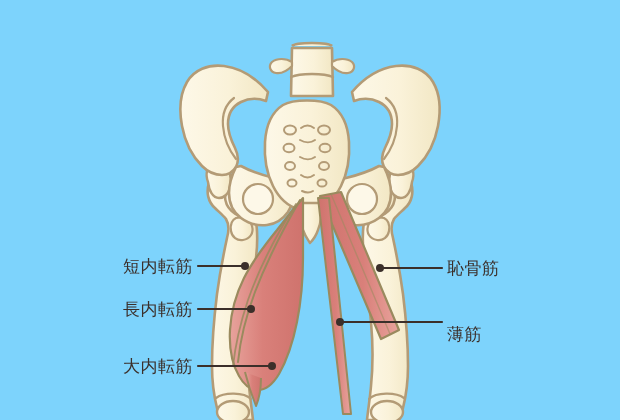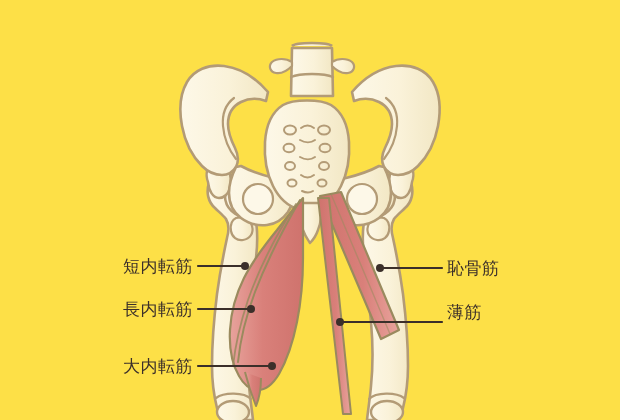--- a/index.html
+++ b/index.html
@@ -8,21 +8,21 @@
     padding: 0;
     background: #ffffff;
   }
   body {
     font-family: "Liberation Sans", sans-serif;
   }
   #stage {
     position: relative;
     width: 620px;
     height: 420px;
-    background: #fde047;
+    background: #7dd3fc;
     overflow: hidden;
   }
   #figure {
     position: absolute;
     left: 0;
     top: 0;
     width: 620px;
     height: 420px;
   }
   .lbl {
@@ -299,15 +299,15 @@
   </svg>
 
   <div class="lbl lbl-left" style="left:193px; top:266px;">短内転筋</div>
 
   <div class="lbl lbl-left" style="left:193px; top:366px;">大内転筋</div>
 
   <div class="lbl lbl-left" style="left:193px; top:309px;">長内転筋</div>
 
   <div class="lbl lbl-right" style="left:447px; top:268px;">恥骨筋</div>
 
-  <div class="lbl lbl-right" style="left:447px; top:312px;">薄筋</div>
+  <div class="lbl lbl-right" style="left:447px; top:334px;">薄筋</div>
 
 </div>
 
 </body></html>

